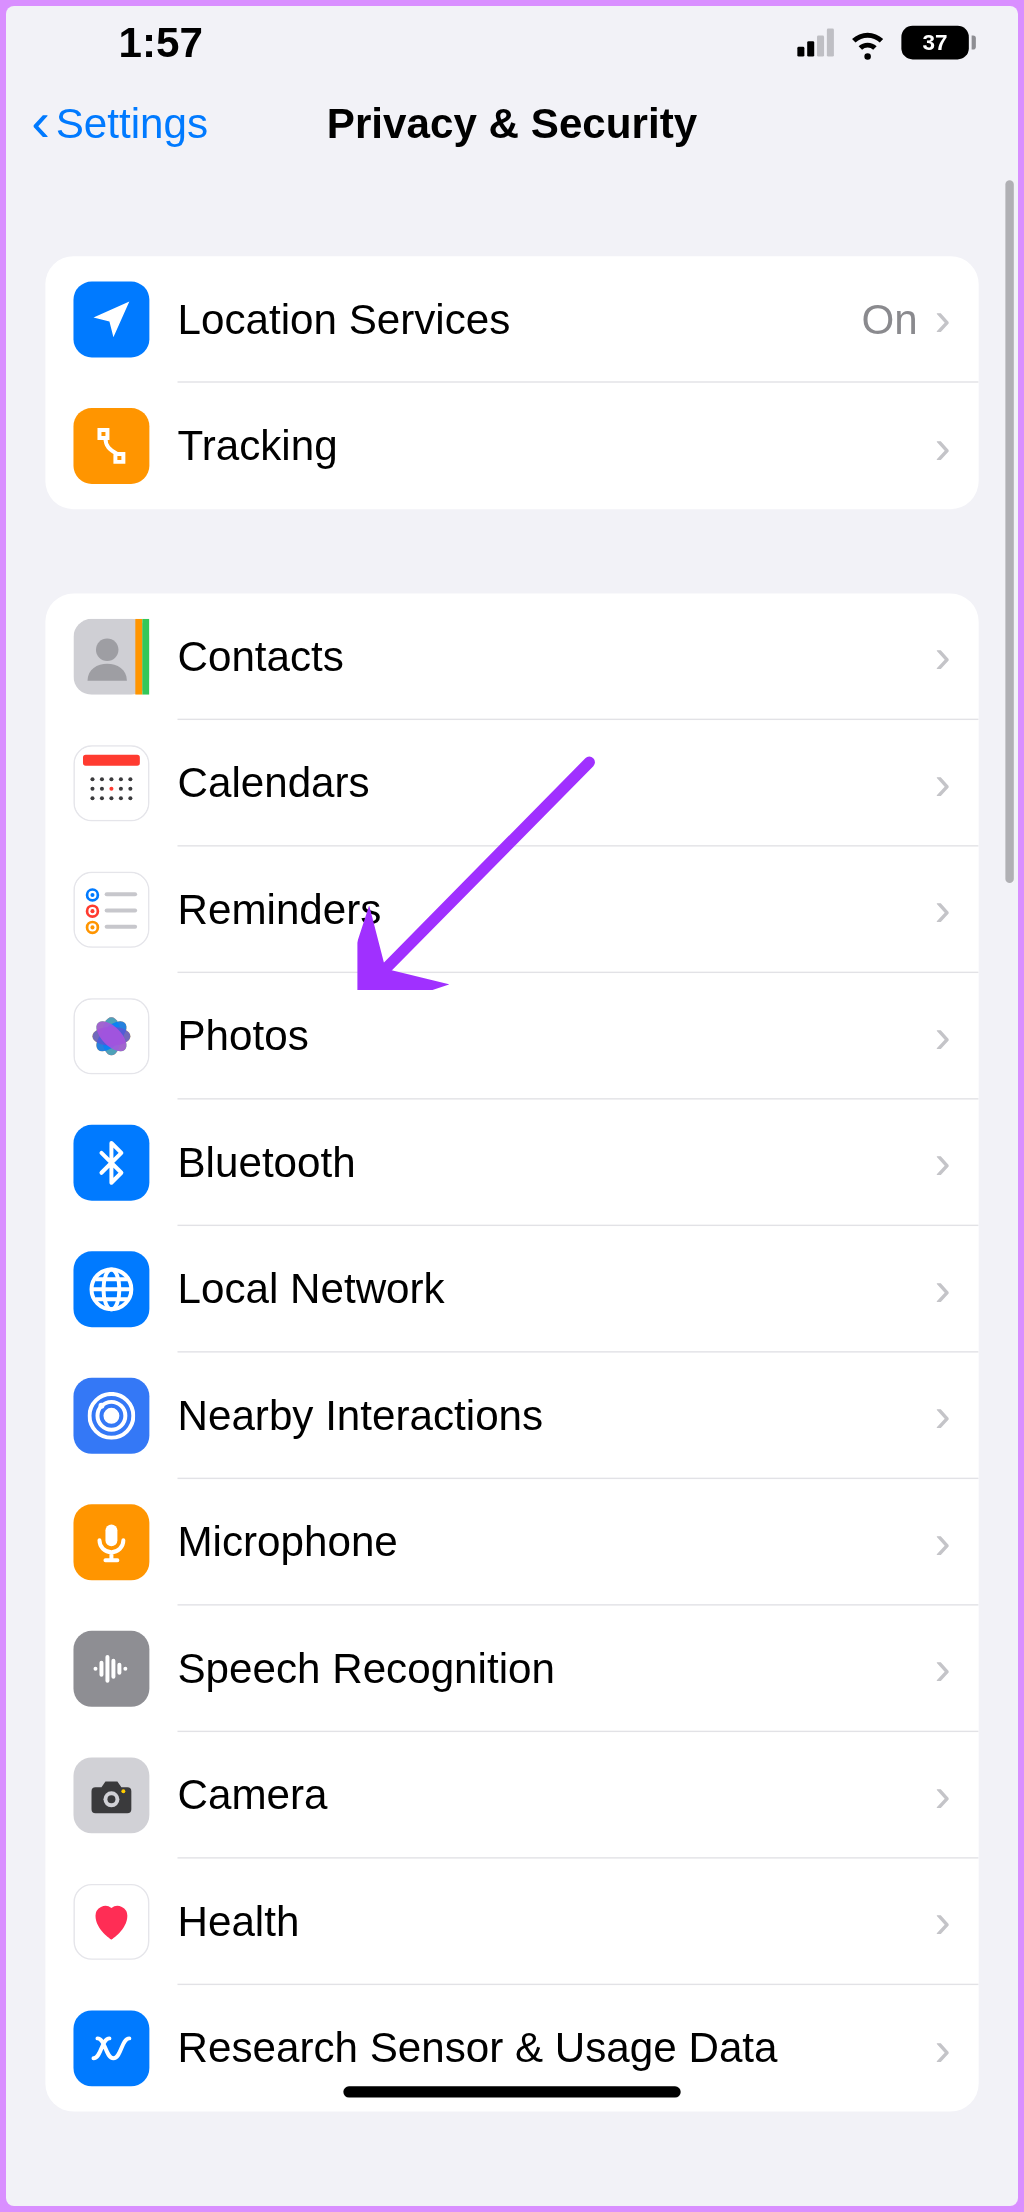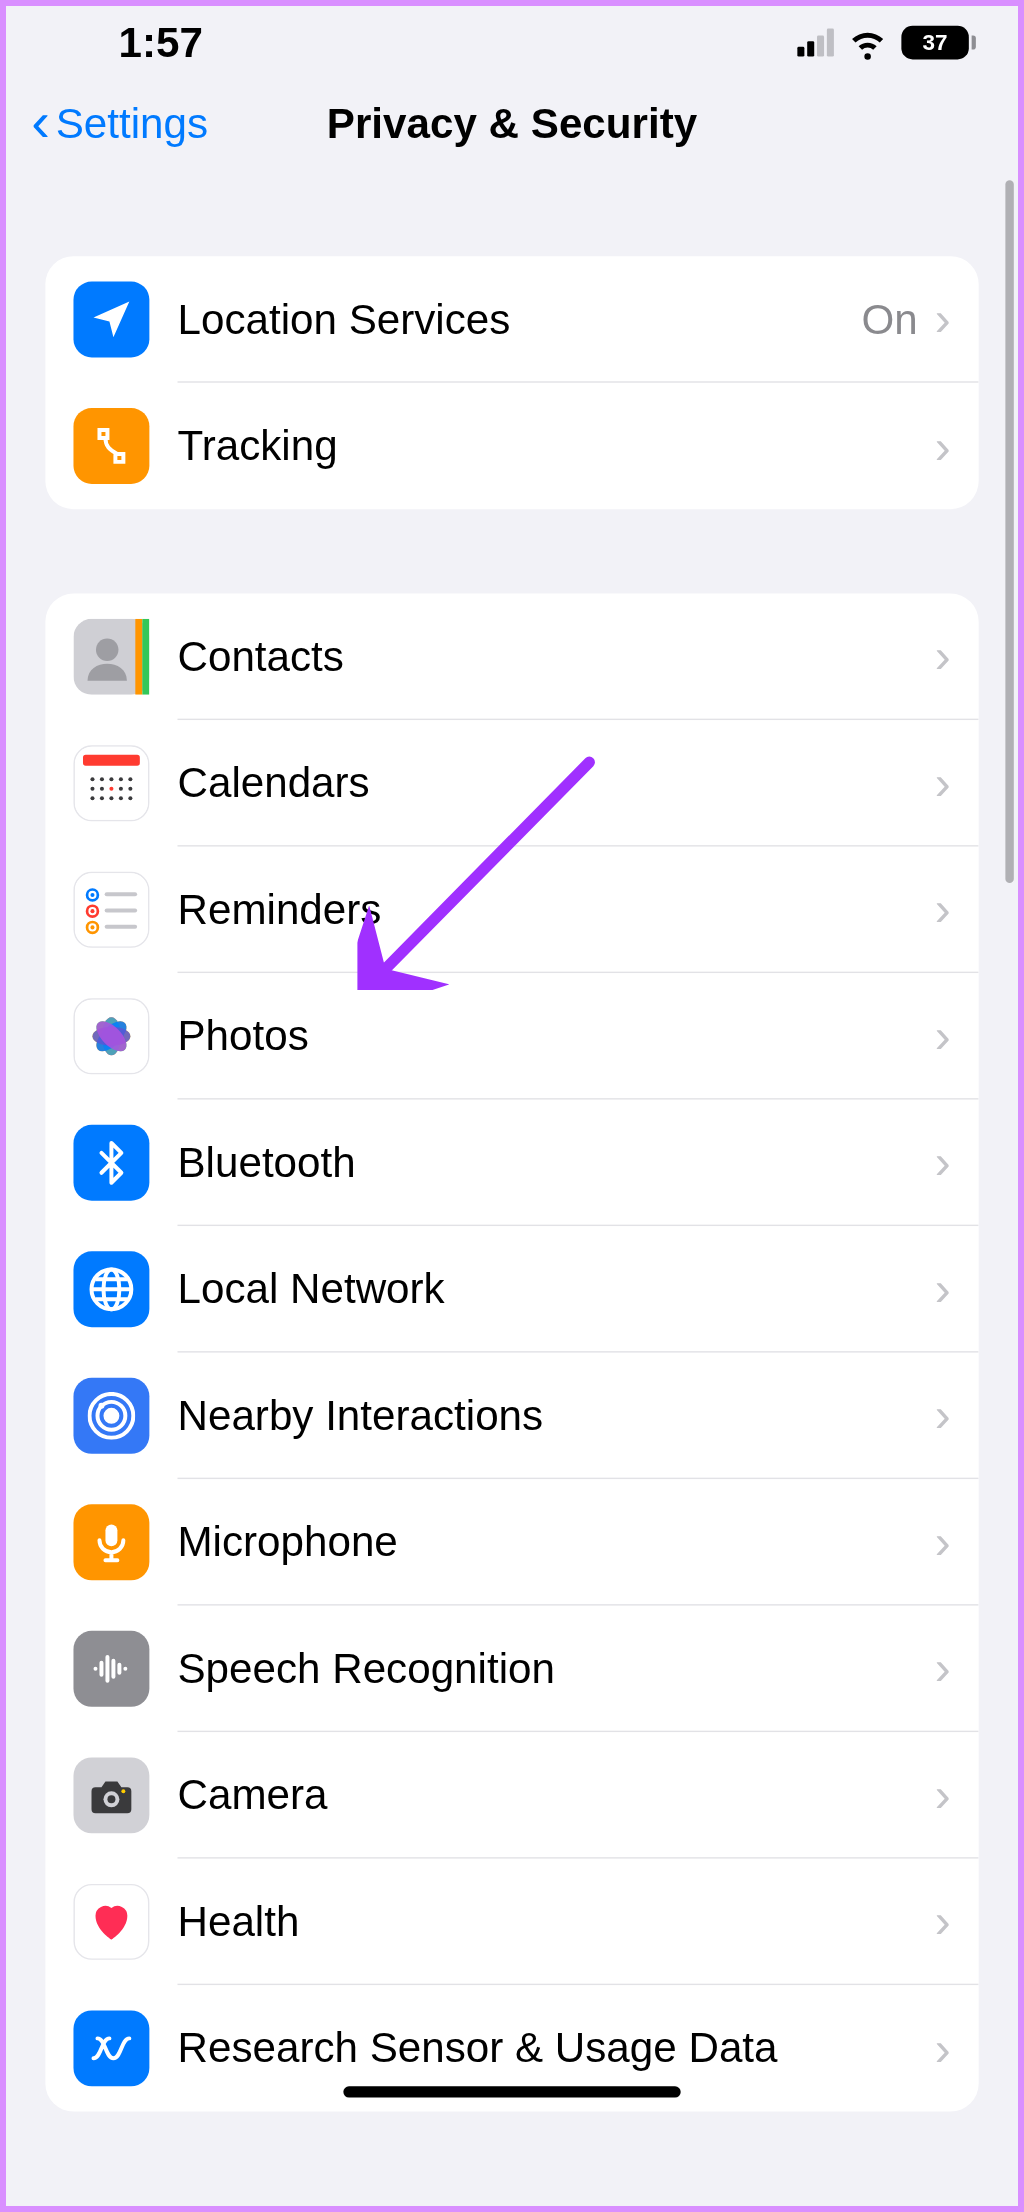--- a/index.html
+++ b/index.html
@@ -7,21 +7,21 @@
     body {
       font-family:-apple-system,"SF Pro Text","Helvetica Neue",Arial,sans-serif;
       background:#d98fff;
       padding:6px;
       position:relative;
     }
     .device {
       width:1012px;
       height:2200px;
       background:#f2f2f7;
-      border-radius:0;
+      border-radius:8px;
       position:relative;
       overflow:hidden;
       transform-origin:top left;
     }
     
     .inner {
       width:720px;
       transform:scale(1.4056);
       transform-origin:top left;
     }

